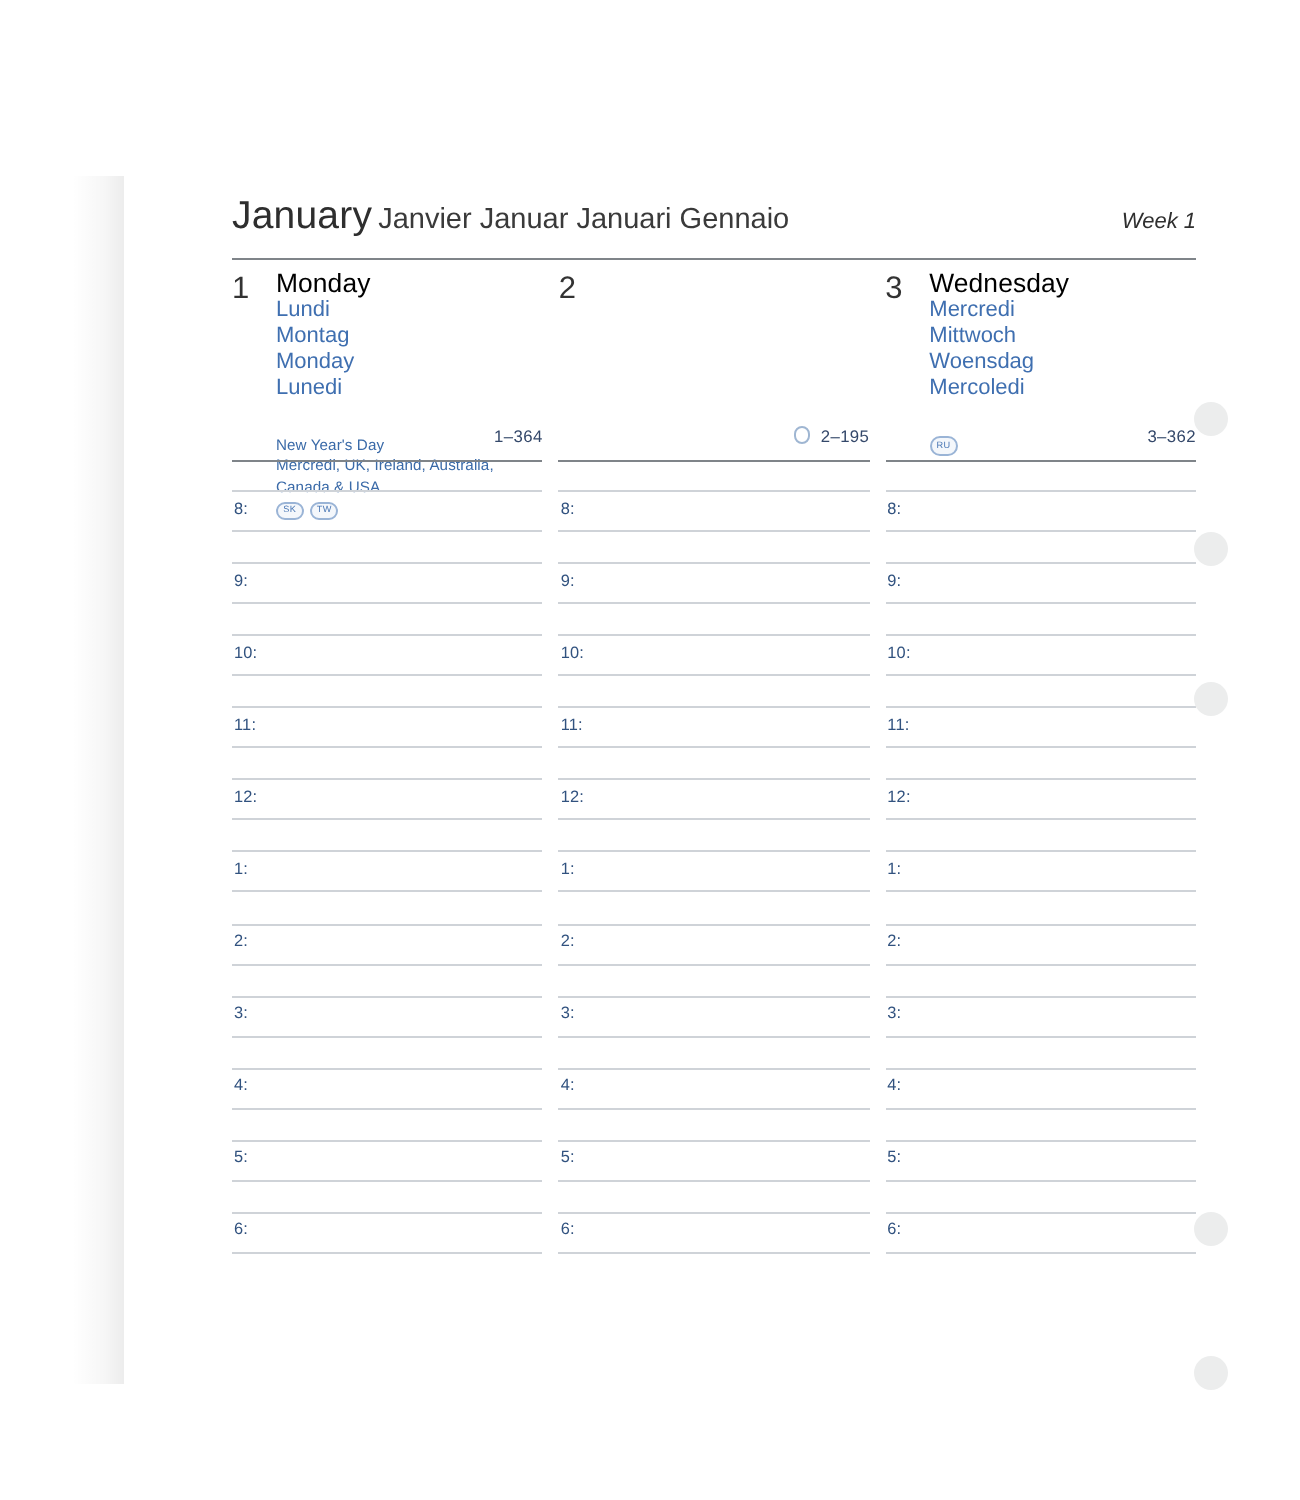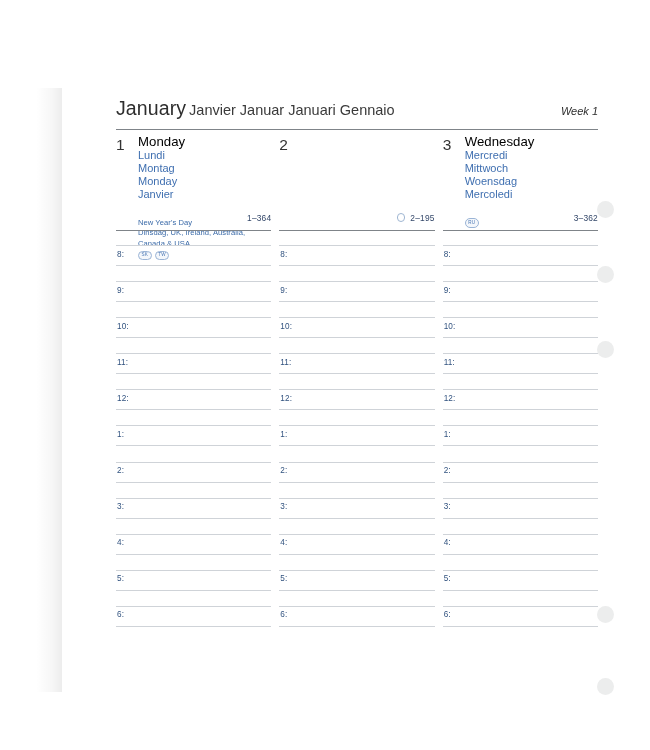--- a/index.html
+++ b/index.html
@@ -241,24 +241,24 @@
 
     <div class="days" id="days-root">
         <div class="day-col">
           <div class="day-head">
             <div class="day-num">1</div>
             <div class="day-names">
               <div class="dn-primary">Monday</div>
               <div class="dn-alt">Lundi</div>
               <div class="dn-alt">Montag</div>
               <div class="dn-alt">Monday</div>
-              <div class="dn-alt">Janvier</div>
+              <div class="dn-alt">Lunedi</div>
               <div class="notes">
                 <div class="note-line">New Year's Day</div>
-                <div class="note-line">Dinsdag, UK, Ireland, Australia,</div>
+                <div class="note-line">Mercredi, UK, Ireland, Australia,</div>
                 <div class="note-line">Canada &amp; USA</div>
                 <div class="badges">
                   <span class="badge">SK</span>
                   <span class="badge">TW</span>
                 </div>
               </div>
             </div>
           </div>
           <div class="day-foot">
             <span class="daynum-range">1–364</span>

